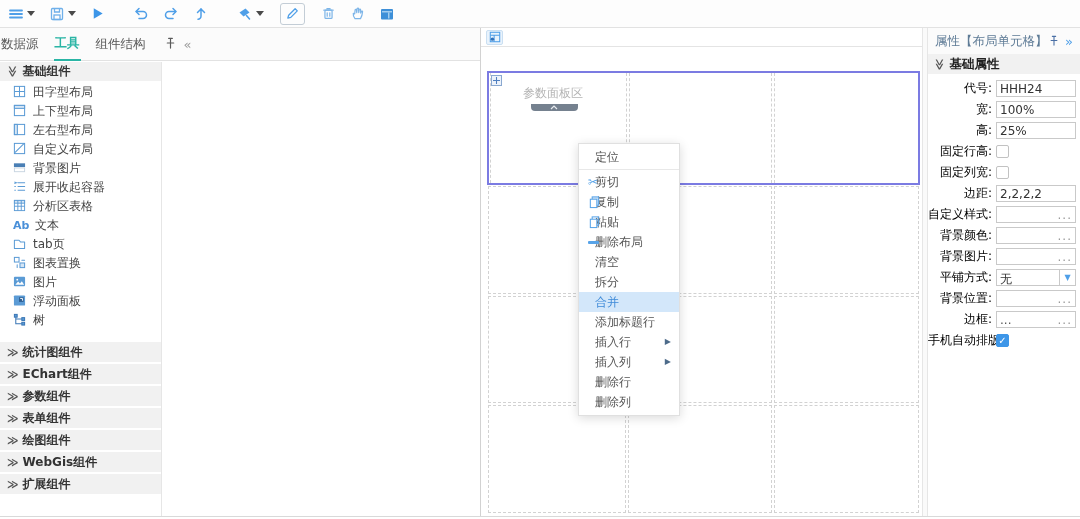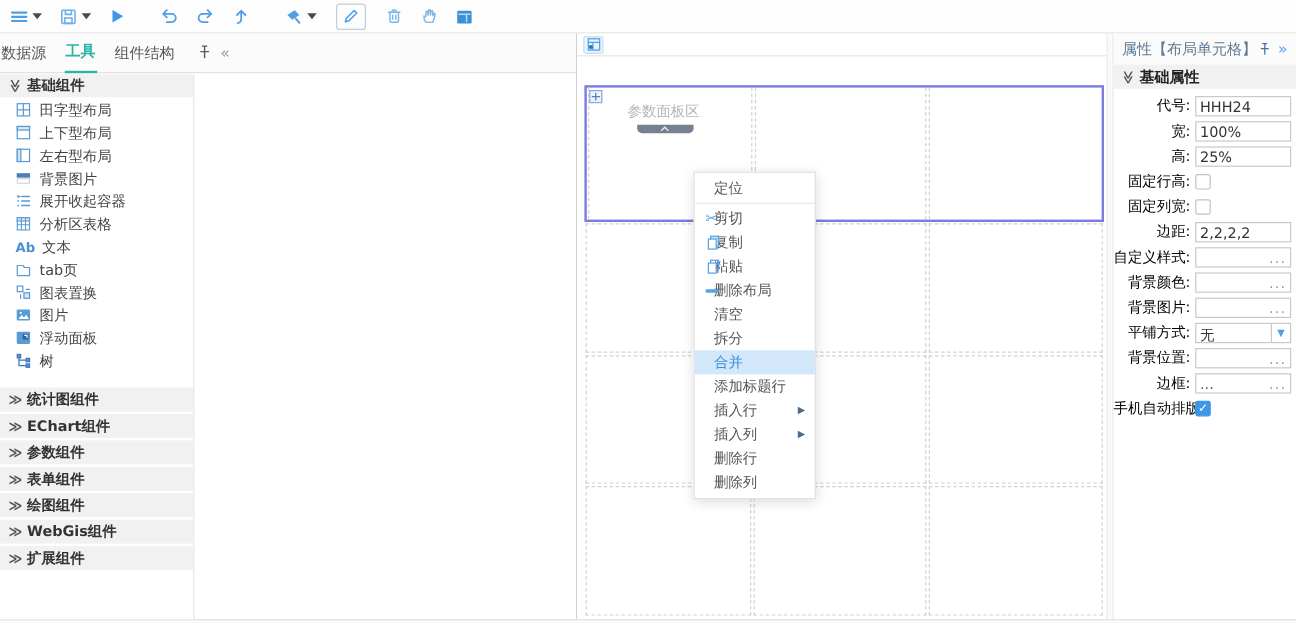--- a/index.html
+++ b/index.html
@@ -237,20 +237,27 @@
             <span>上下型布局</span>
           </li>
           <li class="pitem">
             <span><svg width="13" height="13" viewBox="0 0 14 14" fill="none" stroke="#5b9bd5" stroke-width="1.1">
                   <rect x="1.5" y="1.5" width="11" height="11"></rect>
                   <rect x="1.5" y="1.5" width="3.2" height="11" fill="#d6e6f5"></rect>
                 </svg></span>
             <span>左右型布局</span>
           </li>
           <li class="pitem">
+            <span><svg width="13" height="13" viewBox="0 0 14 14" fill="none" stroke="#5b9bd5" stroke-width="1.1">
+                  <rect x="1.5" y="1.5" width="11" height="11"></rect>
+                  <path d="M2 11.5L11.5 2"></path>
+                </svg></span>
+            <span>自定义布局</span>
+          </li>
+          <li class="pitem">
             <span><svg width="13" height="13" viewBox="0 0 14 14" fill="none">
                   <rect x="1" y="2.5" width="12" height="4" fill="#4a7fb5"></rect>
                   <rect x="1.5" y="7.5" width="11" height="4" stroke="#c8d4e0" stroke-width="1"></rect>
                 </svg></span>
             <span>背景图片</span>
           </li>
           <li class="pitem">
             <span><svg width="13" height="13" viewBox="0 0 14 14" fill="none" stroke="#5b9bd5" stroke-width="1.2">
                   <path d="M5 3h8M5 7h8M5 11h8M1.5 2.2l2 .8-2 .8M1.5 7h1.5M1.5 11h1.5"></path>
                 </svg></span>

